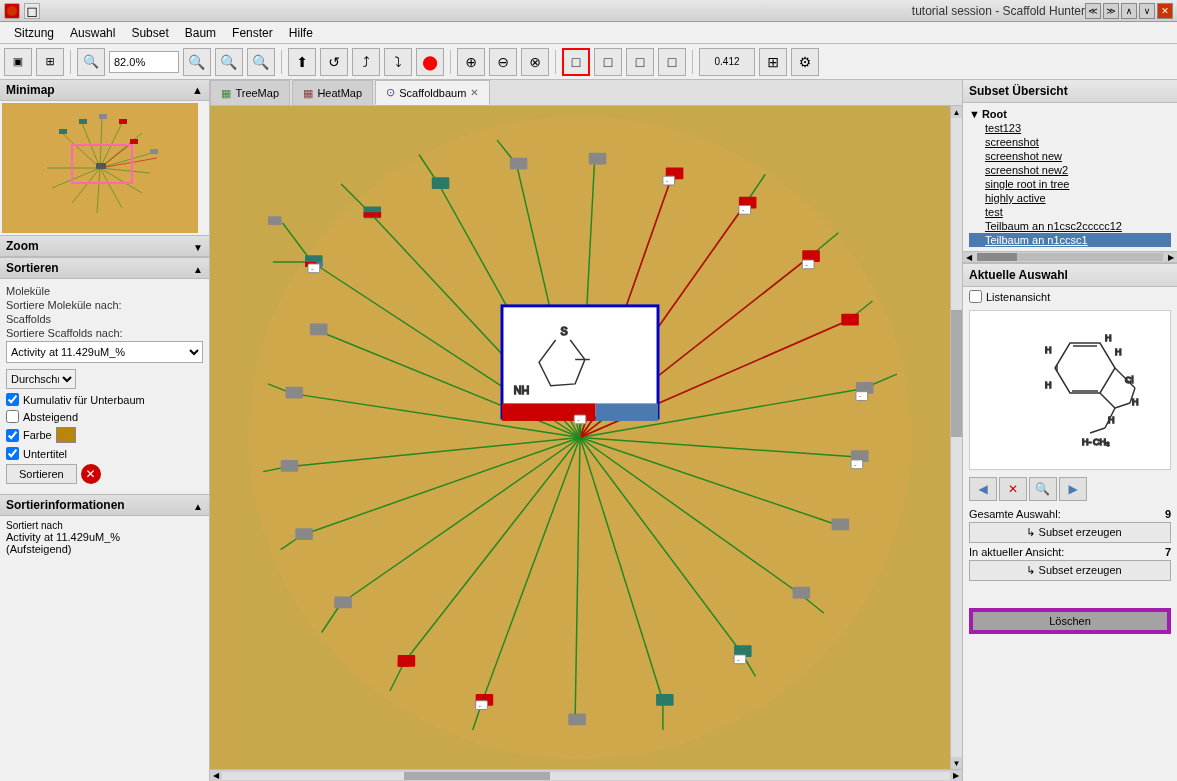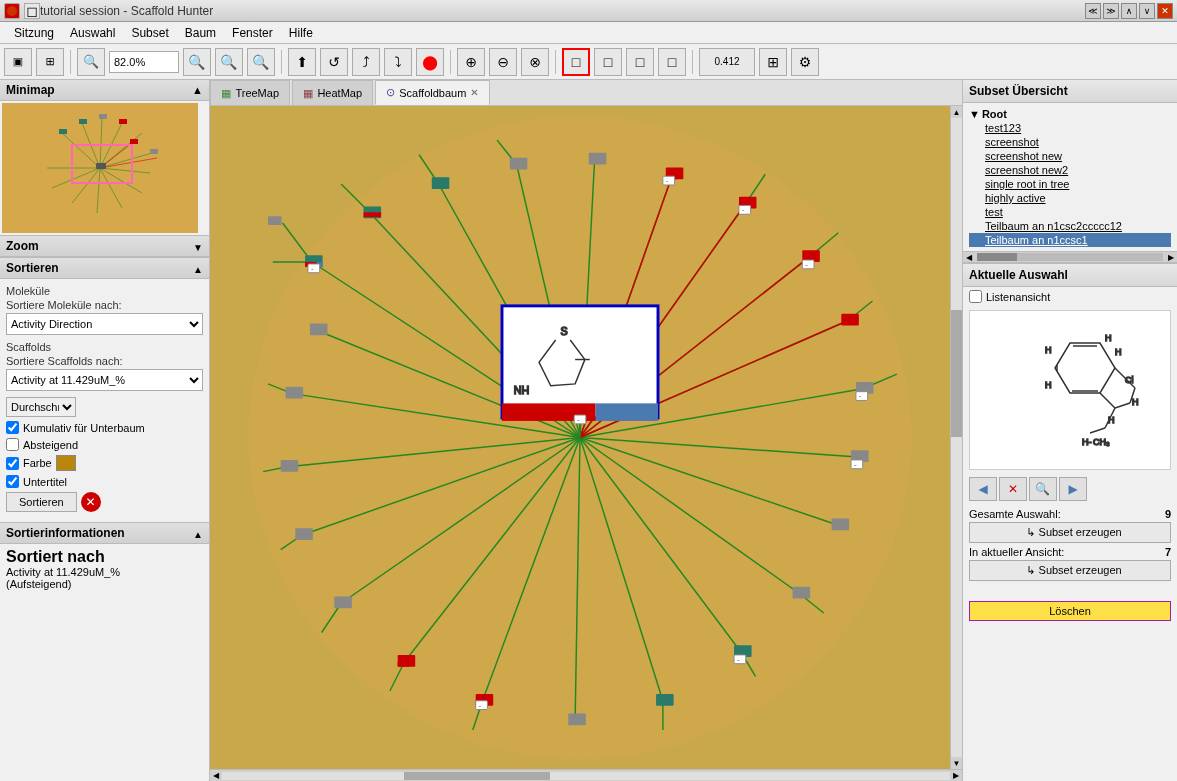--- a/index.html
+++ b/index.html
@@ -9,21 +9,21 @@
     .title-bar {
       background: linear-gradient(to bottom, #e8e8e8, #d0d0d0);
       height: 22px;
       display: flex;
       align-items: center;
       justify-content: space-between;
       padding: 0 4px;
       border-bottom: 1px solid #999;
     }
     .title-bar-left { display: flex; align-items: center; gap: 4px; }
-    .title-bar-title { font-size: 12px; color: #333; flex: 1; text-align: left; }
+    .title-bar-title { font-size: 12px; color: #333; flex: 1; text-align: right; }
     .title-bar-controls { display: flex; gap: 2px; }
     .title-btn { width: 16px; height: 16px; background: #d0d0d0; border: 1px solid #888; font-size: 9px; display: flex; align-items: center; justify-content: center; cursor: pointer; }
 
     
     .menu-bar {
       background: #f0f0f0;
       height: 22px;
       display: flex;
       align-items: center;
       padding: 0 10px;
@@ -127,21 +127,21 @@
       border: none;
       color: white;
       font-size: 12px;
       display: flex; align-items: center; justify-content: center;
       cursor: pointer;
     }
     .sortier-info {
       font-size: 11px;
       padding: 4px 6px;
     }
-    .sortiert-nach { font-weight: bold; font-size: 16px; }
+    .sortiert-nach { font-weight: normal; font-size: 10px; }
 
     
     .center-area {
       flex: 1;
       display: flex;
       flex-direction: column;
       background: #e0e0e0;
     }
     .tabs-bar {
       display: flex;
@@ -229,23 +229,23 @@
     .stats-section { padding: 4px 6px; font-size: 11px; }
     .stats-row { display: flex; align-items: center; justify-content: space-between; margin-bottom: 2px; }
     .subset-btn {
       width: 100%; padding: 3px 0;
       background: #e8e8e8; border: 1px solid #aaa;
       font-size: 11px; cursor: pointer; margin-bottom: 3px;
       text-align: center; padding-left: 8px;
     }
     .loeschen-btn {
       width: calc(100% - 12px);
-      margin: 13px 6px;
+      margin: 20px 6px;
       padding: 3px;
-      background: #fde047; border: 1px solid #a21caf;
+      background: #a3a3a3; border: 4px solid #a21caf;
       font-size: 11px; cursor: pointer;
     }
 
     .expand-icon { font-size: 10px; }
   </style>
 </head>
 <body>
 
 <div class="title-bar">
   <div class="title-bar-left">
@@ -355,23 +355,20 @@
       <span class="expand-icon">▼</span>
     </div>
 
     <div class="section-header">
       <span>Sortieren</span>
       <span class="expand-icon">▲</span>
     </div>
     <div class="section-content">
       <div class="form-label">Moleküle</div>
       <div class="form-label">Sortiere Moleküle nach:</div>
-      <select class="form-select">
-        <option>Activity Direction</option>
-      </select>
       <div class="form-label">Scaffolds</div>
       <div class="form-label">Sortiere Scaffolds nach:</div>
       <select class="form-select">
         <option>Activity at 11.429uM_%</option>
       </select>
       <div class="form-row">
         <select class="small-select">
           <option>Durchschnitt</option>
         </select>
       </div>

